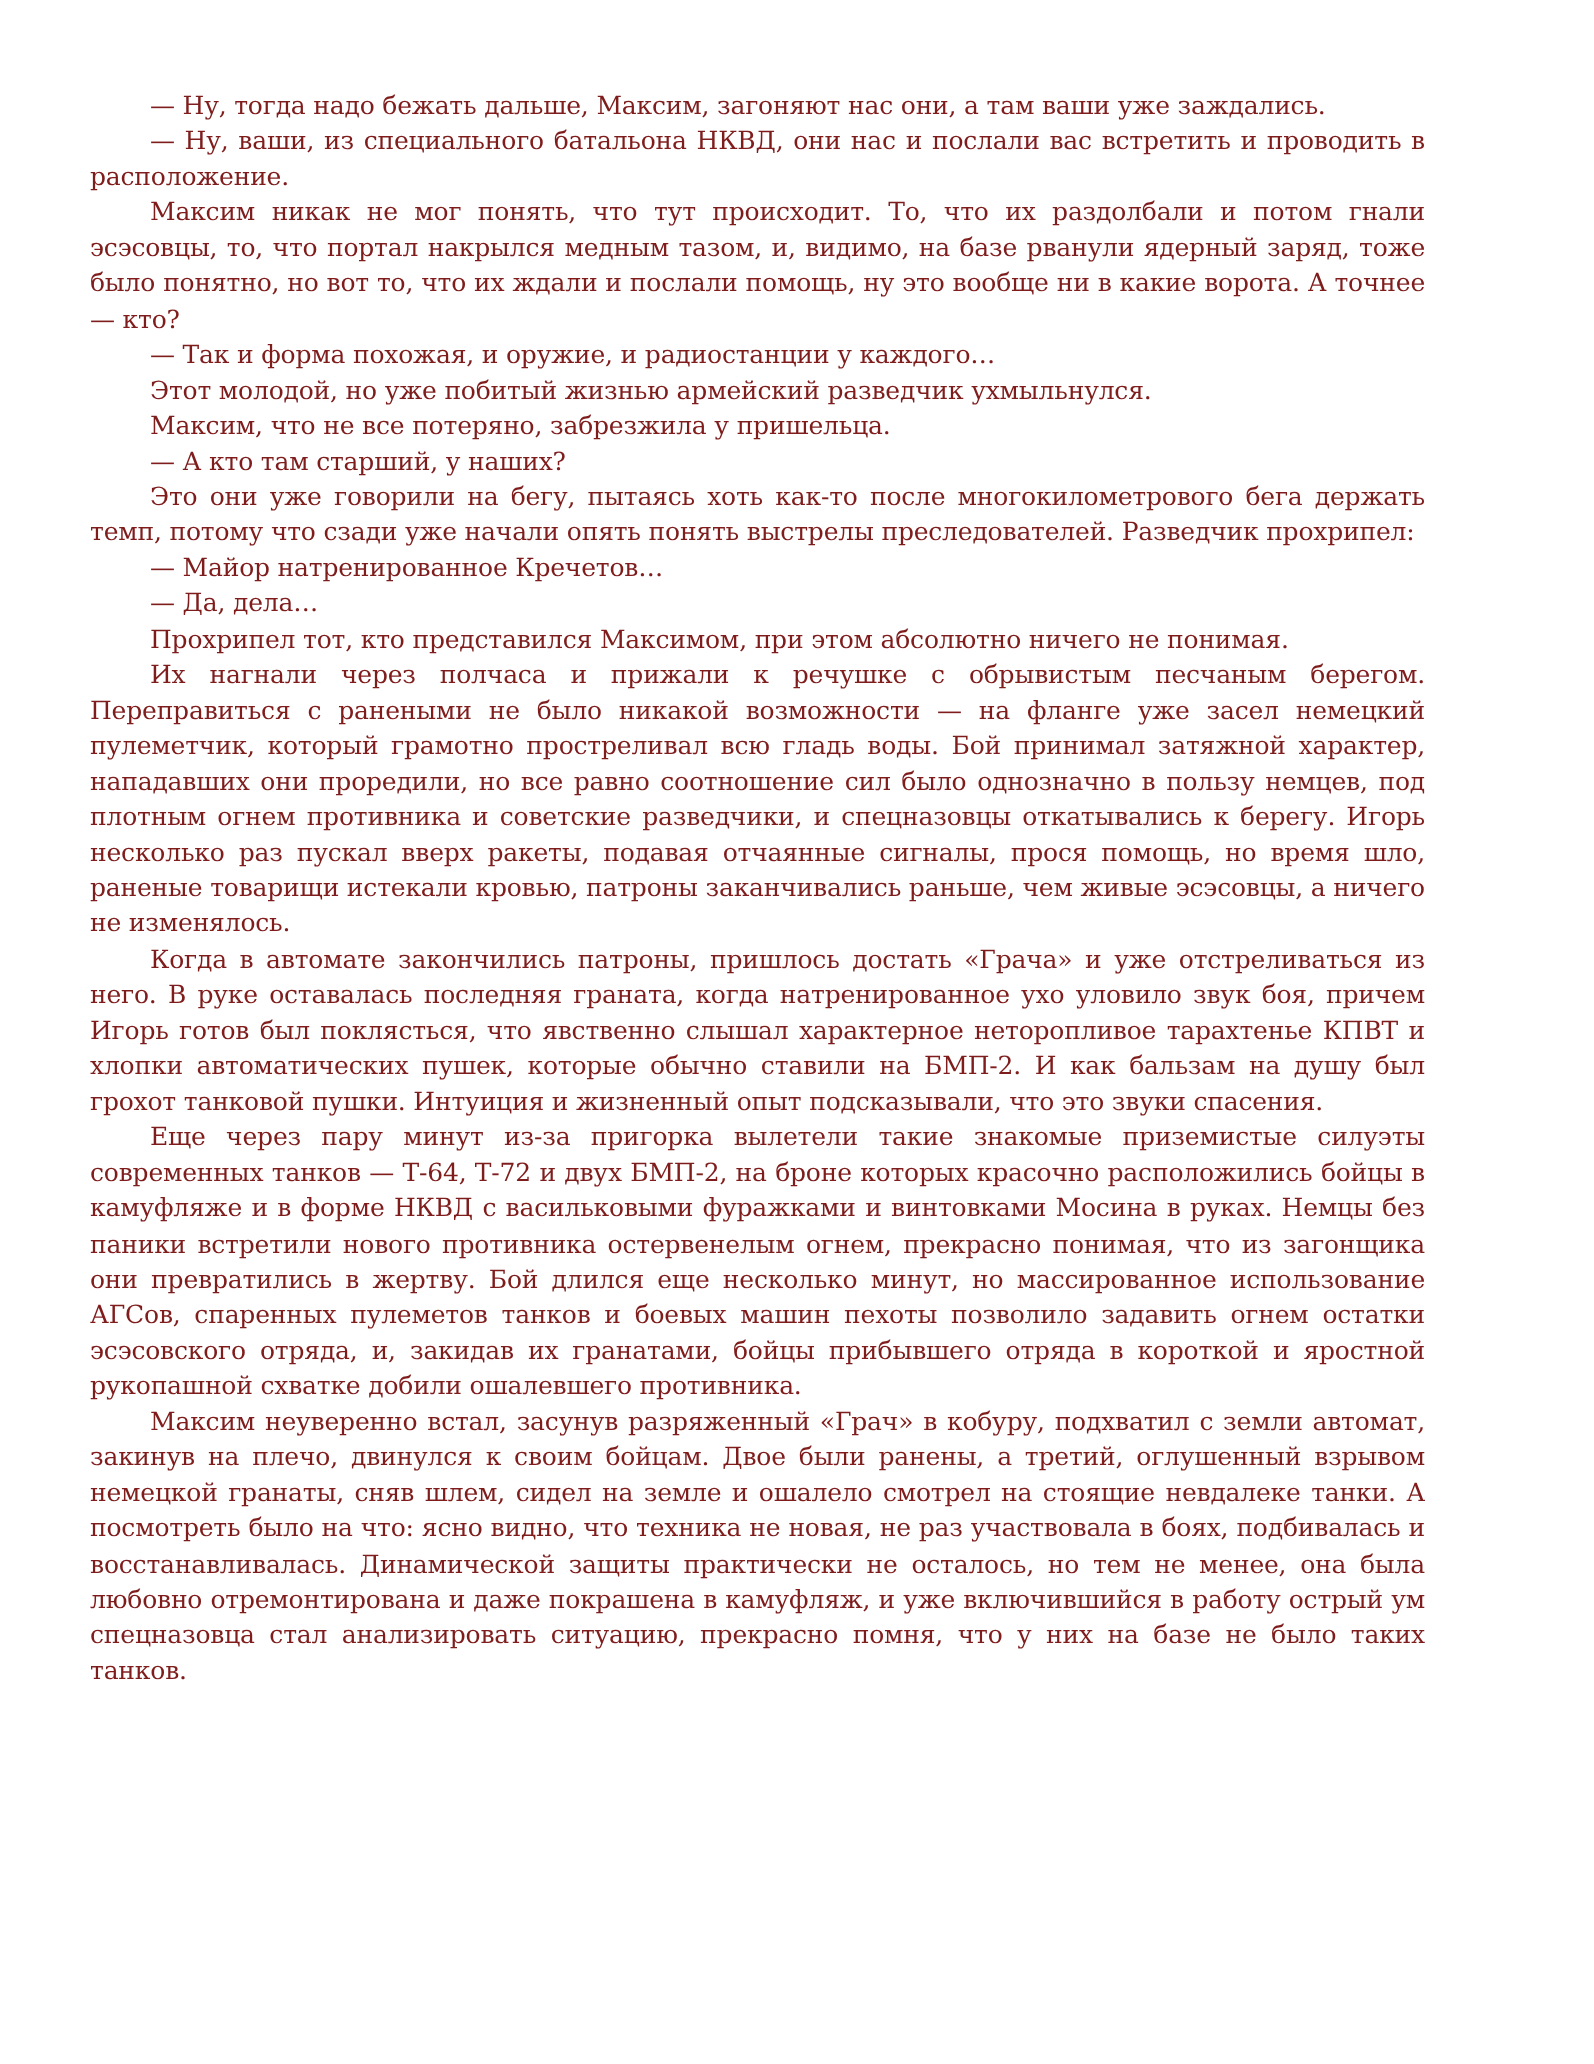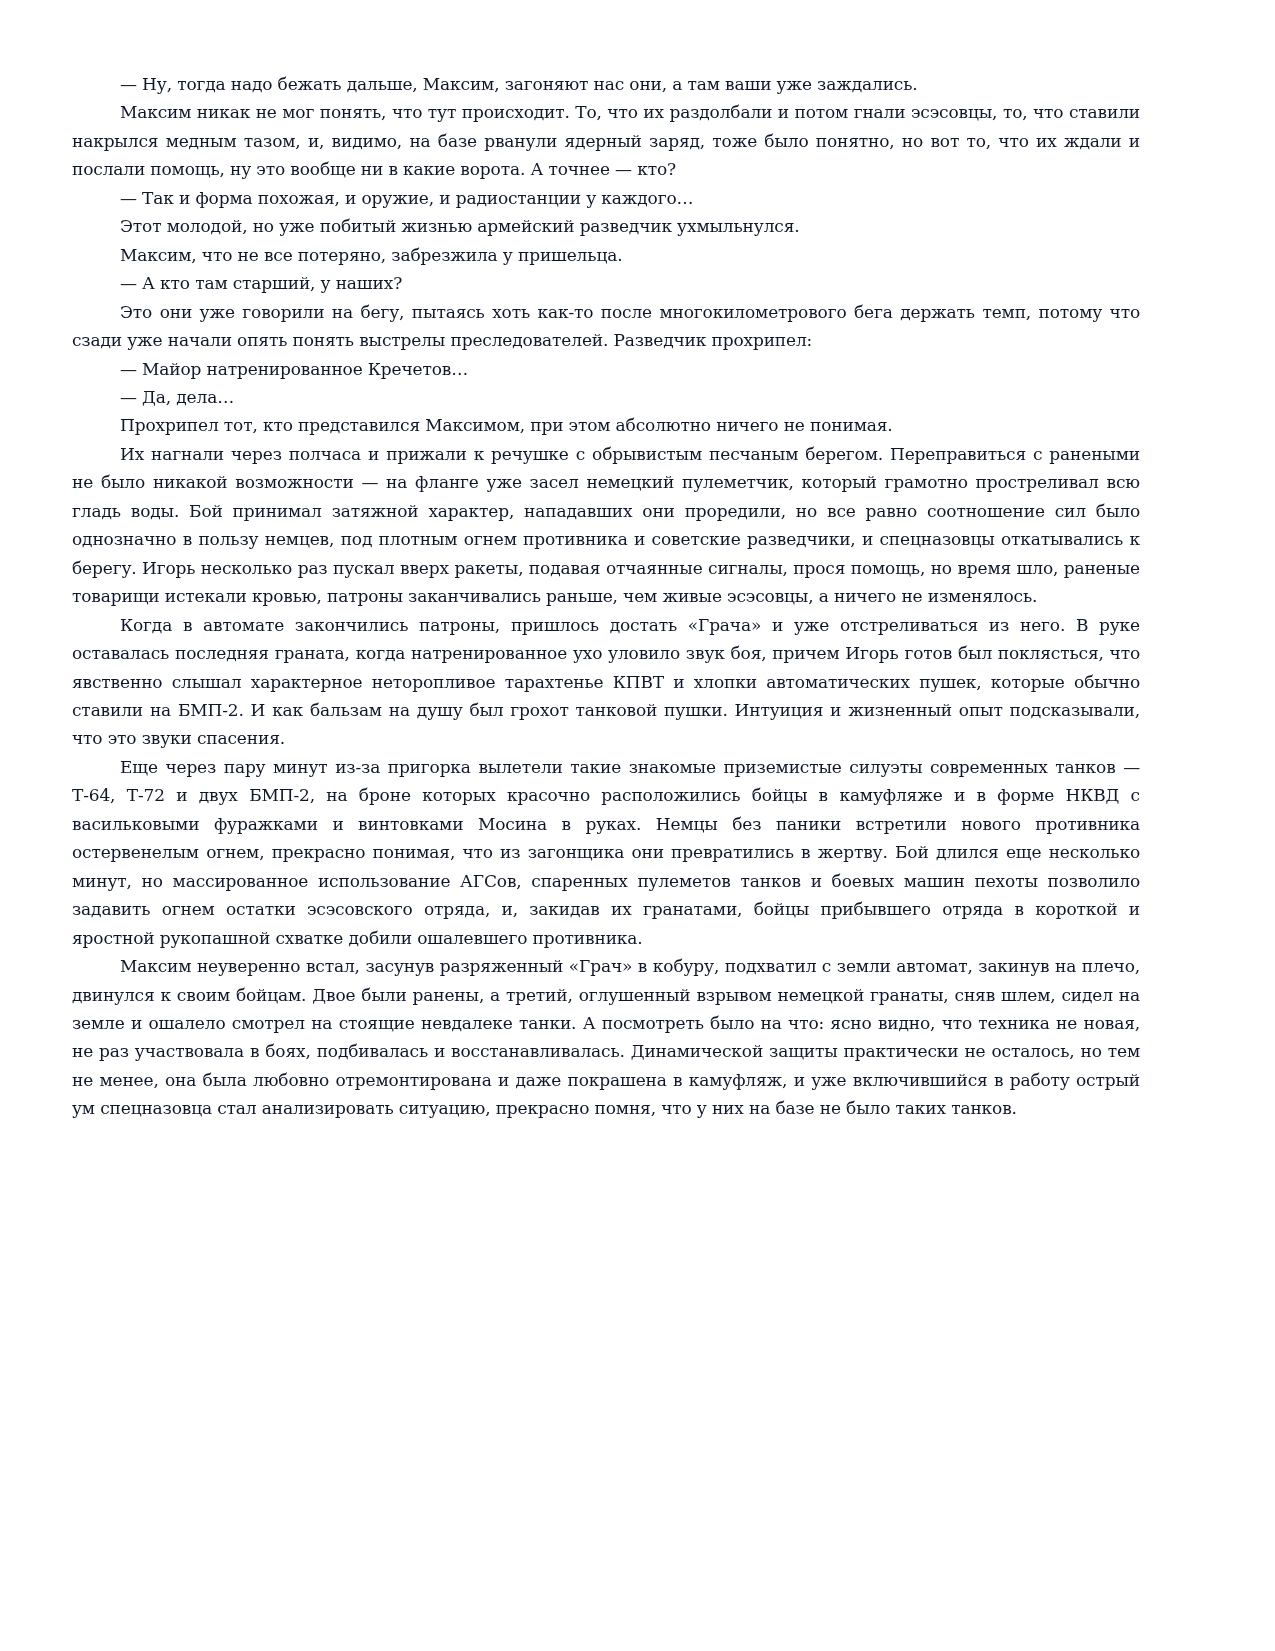--- a/index.html
+++ b/index.html
@@ -12,39 +12,40 @@
       height: 1651px;
       position: relative;
       overflow: hidden;
     }
     .page {
       position: absolute;
       left: 72px;
       top: 70px;
       width: 1068px;
       font-family: "DejaVu Serif", "Liberation Serif", serif;
-      font-size: 17px;
+      font-size: 20px;
       line-height: 28.45px;
-      color: #0f172a;
+      color: #7f1d1d;
       letter-spacing: -0.15px;
       word-spacing: 0px;
     }
     .para {
       margin: 0;
       text-indent: 48px;
       text-align: justify;
       hyphens: none;
     }
   </style>
 </head>
 <body>
 
 <div class="page">
   <p class="para">— Ну, тогда надо бежать дальше, Максим, загоняют нас они, а там ваши уже заждались.</p>
-  <p class="para">Максим никак не мог понять, что тут происходит. То, что их раздолбали и потом гнали эсэсовцы, то, что ставили накрылся медным тазом, и, видимо, на базе рванули ядерный заряд, тоже было понятно, но вот то, что их ждали и послали помощь, ну это вообще ни в какие ворота. А точнее — кто?</p>
+  <p class="para">— Ну, ваши, из специального батальона НКВД, они нас и послали вас встретить и проводить в расположение.</p>
+  <p class="para">Максим никак не мог понять, что тут происходит. То, что их раздолбали и потом гнали эсэсовцы, то, что портал накрылся медным тазом, и, видимо, на базе рванули ядерный заряд, тоже было понятно, но вот то, что их ждали и послали помощь, ну это вообще ни в какие ворота. А точнее — кто?</p>
   <p class="para">— Так и форма похожая, и оружие, и радиостанции у каждого…</p>
   <p class="para">Этот молодой, но уже побитый жизнью армейский разведчик ухмыльнулся.</p>
   <p class="para">Максим, что не все потеряно, забрезжила у пришельца.</p>
   <p class="para">— А кто там старший, у наших?</p>
   <p class="para">Это они уже говорили на бегу, пытаясь хоть как-то после многокилометрового бега держать темп, потому что сзади уже начали опять понять выстрелы преследователей. Разведчик прохрипел:</p>
   <p class="para">— Майор натренированное Кречетов…</p>
   <p class="para">— Да, дела…</p>
   <p class="para">Прохрипел тот, кто представился Максимом, при этом абсолютно ничего не понимая.</p>
   <p class="para">Их нагнали через полчаса и прижали к речушке с обрывистым песчаным берегом. Переправиться с ранеными не было никакой возможности — на фланге уже засел немецкий пулеметчик, который грамотно простреливал всю гладь воды. Бой принимал затяжной характер, нападавших они проредили, но все равно соотношение сил было однозначно в пользу немцев, под плотным огнем противника и советские разведчики, и спецназовцы откатывались к берегу. Игорь несколько раз пускал вверх ракеты, подавая отчаянные сигналы, прося помощь, но время шло, раненые товарищи истекали кровью, патроны заканчивались раньше, чем живые эсэсовцы, а ничего не изменялось.</p>
   <p class="para">Когда в автомате закончились патроны, пришлось достать «Грача» и уже отстреливаться из него. В руке оставалась последняя граната, когда натренированное ухо уловило звук боя, причем Игорь готов был поклясться, что явственно слышал характерное неторопливое тарахтенье КПВТ и хлопки автоматических пушек, которые обычно ставили на БМП-2. И как бальзам на душу был грохот танковой пушки. Интуиция и жизненный опыт подсказывали, что это звуки спасения.</p>

